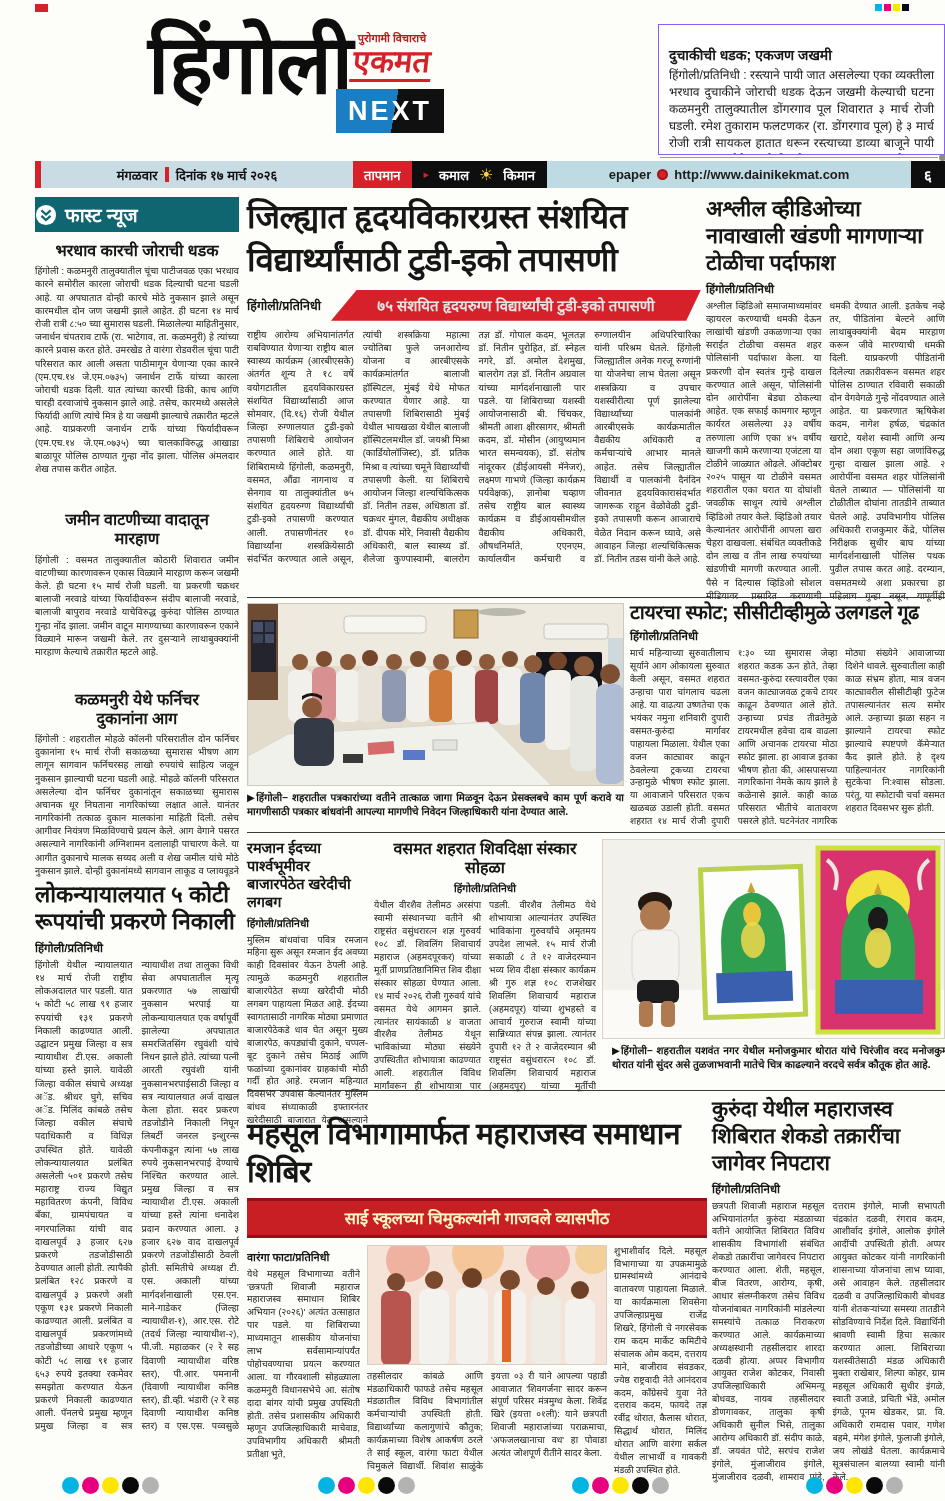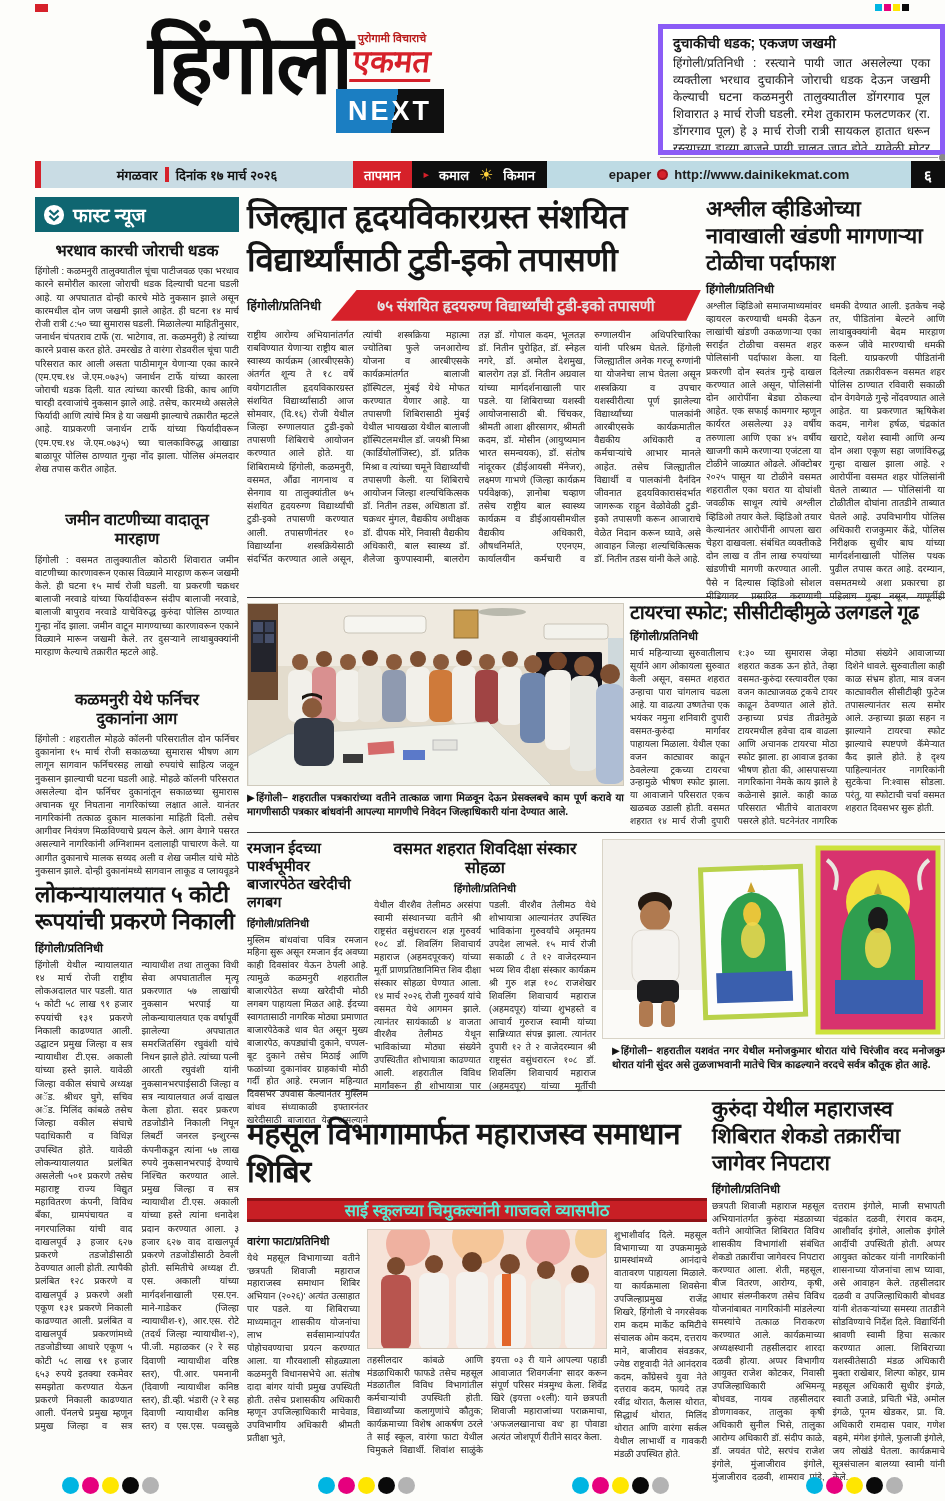--- a/index.html
+++ b/index.html
@@ -13,21 +13,21 @@
   .mark-right span { width:7px; height:7px; display:inline-block; }
 
   
   .m-title { position:absolute; left:148px; top:18px; font-size:82px; font-weight:900; letter-spacing:-2px; color:#0d0d0d; line-height:1.15; }
   .brand { position:absolute; left:336px; top:30px; width:112px; text-align:center; }
   .brand-tagline { color:#b91c1c; font-size:11px; font-weight:bold; }
   .brand-name { color:#d6212a; font-size:31px; font-weight:900; transform:skewX(-6deg); border-bottom:3px solid #d6212a; display:inline-block; line-height:1.1; padding:0 2px; }
   .next-logo { margin-top:7px; width:108px; height:44px; background:linear-gradient(100deg,#1b7ec2 0 54%,#101010 54% 100%); color:#fff; font-weight:900; font-size:27px; letter-spacing:3px; display:flex; align-items:center; justify-content:center; }
 
   
-  .trbox { position:absolute; left:658px; top:24px; width:287px; height:131px; border:5px solid #8b5cf6; padding:4px 10px 4px; background:#fff; overflow:hidden; }
+  .trbox { position:absolute; left:658px; top:24px; width:287px; height:131px; border:1px solid #8b5cf6; padding:20px 10px 4px; background:#fff; overflow:hidden; }
   .trbox-head { font-size:14px; font-weight:bold; margin-bottom:3px; }
   .trbox-body { font-size:12px; line-height:1.42; text-align:justify; color:#222; }
   .trbox-rule { position:absolute; left:660px; top:157px; width:278px; border-top:1.5px solid #9a9a9a; }
   .trbox-rule::after { content:""; position:absolute; right:-8px; top:-4px; width:7px; height:7px; border-radius:50%; background:#8a8a8a; }
 
   
   .datebar { position:absolute; left:35px; top:161px; width:910px; height:27px; display:flex; align-items:stretch; font-weight:bold; }
   .db-accent { width:6px; background:#d6212a; }
   .db-date { width:312px; background:#c9dce4; display:flex; align-items:center; justify-content:center; gap:7px; font-size:13px; color:#111; }
   .db-sep { width:4px; height:15px; background:#d6212a; display:inline-block; }
@@ -39,21 +39,21 @@
   .epaper-dot { width:11px; height:11px; border-radius:50%; background:#d6212a; display:inline-block; border:2px solid #a5121a; }
   .db-page { width:34px; background:#0e0e0e; color:#fff; display:flex; align-items:center; justify-content:center; font-size:15px; }
 
   
   .byline { font-weight:bold; font-size:11.5px; margin:4px 0; }
   .art-body { font-size:9.3px; line-height:1.42; text-align:justify; color:#1c1c1c; overflow:hidden; }
   .rule { position:absolute; height:0; border-top:1.3px solid #3a3a3a; }
 
   
   .fastnews { position:absolute; left:35px; top:197px; width:204px; height:681px; overflow:hidden; }
-  .fn-header { height:35px; background:#0f6671; color:#fff; display:flex; align-items:center; gap:8px; padding-left:8px; font-size:19px; font-weight:bold; }
+  .fn-header { height:35px; background:#0f6671; color:#fff; display:flex; align-items:center; gap:8px; padding-left:0; font-size:19px; font-weight:bold; }
   .fn-head { font-size:16px; font-weight:900; text-align:center; line-height:1.2; margin:9px 14px 5px; border-bottom:0; }
   .fn-body-1 { height:236px; }
   .fn-body-2 { height:127px; }
   .fn-body-3 { height:152px; }
 
   .court { position:absolute; left:35px; top:881px; width:204px; height:584px; overflow:hidden; }
   .court-head { font-size:22.5px; font-weight:900; line-height:1.22; }
   .court-body { column-count:2; column-gap:9px; height:478px; }
 
   
@@ -83,21 +83,21 @@
   .ramzan-body { height:190px; font-size:9.1px; }
   .shiv { position:absolute; left:374px; top:839px; width:222px; }
   .shiv-head { font-size:16px; font-weight:900; line-height:1.2; text-align:center; }
   .shiv-body { column-count:2; column-gap:8px; height:203px; font-size:9.1px; }
   .photo2 { position:absolute; left:602px; top:839px; width:343px; height:200px; overflow:hidden; border:1px solid #d8d3c6; }
   .caption2 { position:absolute; left:612px; top:1044px; width:343px; }
 
   
   .mahsul { position:absolute; left:247px; top:1115px; width:460px; }
   .mahsul-head { font-size:30px; font-weight:900; line-height:1.26; letter-spacing:-0.5px; }
-  .mahsul-banner { margin-top:7px; height:24px; background:#c81f25; border-top:3px solid #8f1216; border-bottom:3px solid #8f1216; color:#5eead4; font-weight:bold; font-size:16.5px; display:flex; align-items:center; justify-content:center; }
+  .mahsul-banner { margin-top:7px; height:40px; background:#c81f25; border-top:3px solid #8f1216; border-bottom:3px solid #8f1216; color:#fef9c3; font-weight:bold; font-size:16.5px; display:flex; align-items:center; justify-content:center; }
   .mahsul-row { display:flex; gap:7px; margin-top:7px; height:238px; overflow:hidden; }
   .mahsul-colL { width:113px; }
   .mahsul-mid { width:240px; }
   .photo3 { width:240px; height:120px; border:1px solid #d8cfc2; overflow:hidden; }
   .mahsul-midtext { margin-top:5px; column-count:2; column-gap:8px; height:110px; font-size:9.1px; }
   .mahsul-colR { flex:1; }
   .kurunda { position:absolute; left:712px; top:1096px; width:233px; }
   .kurunda-head { font-size:21px; font-weight:900; line-height:1.28; }
   .kurunda-body { column-count:2; column-gap:8px; height:286px; font-size:9.1px; }
 

